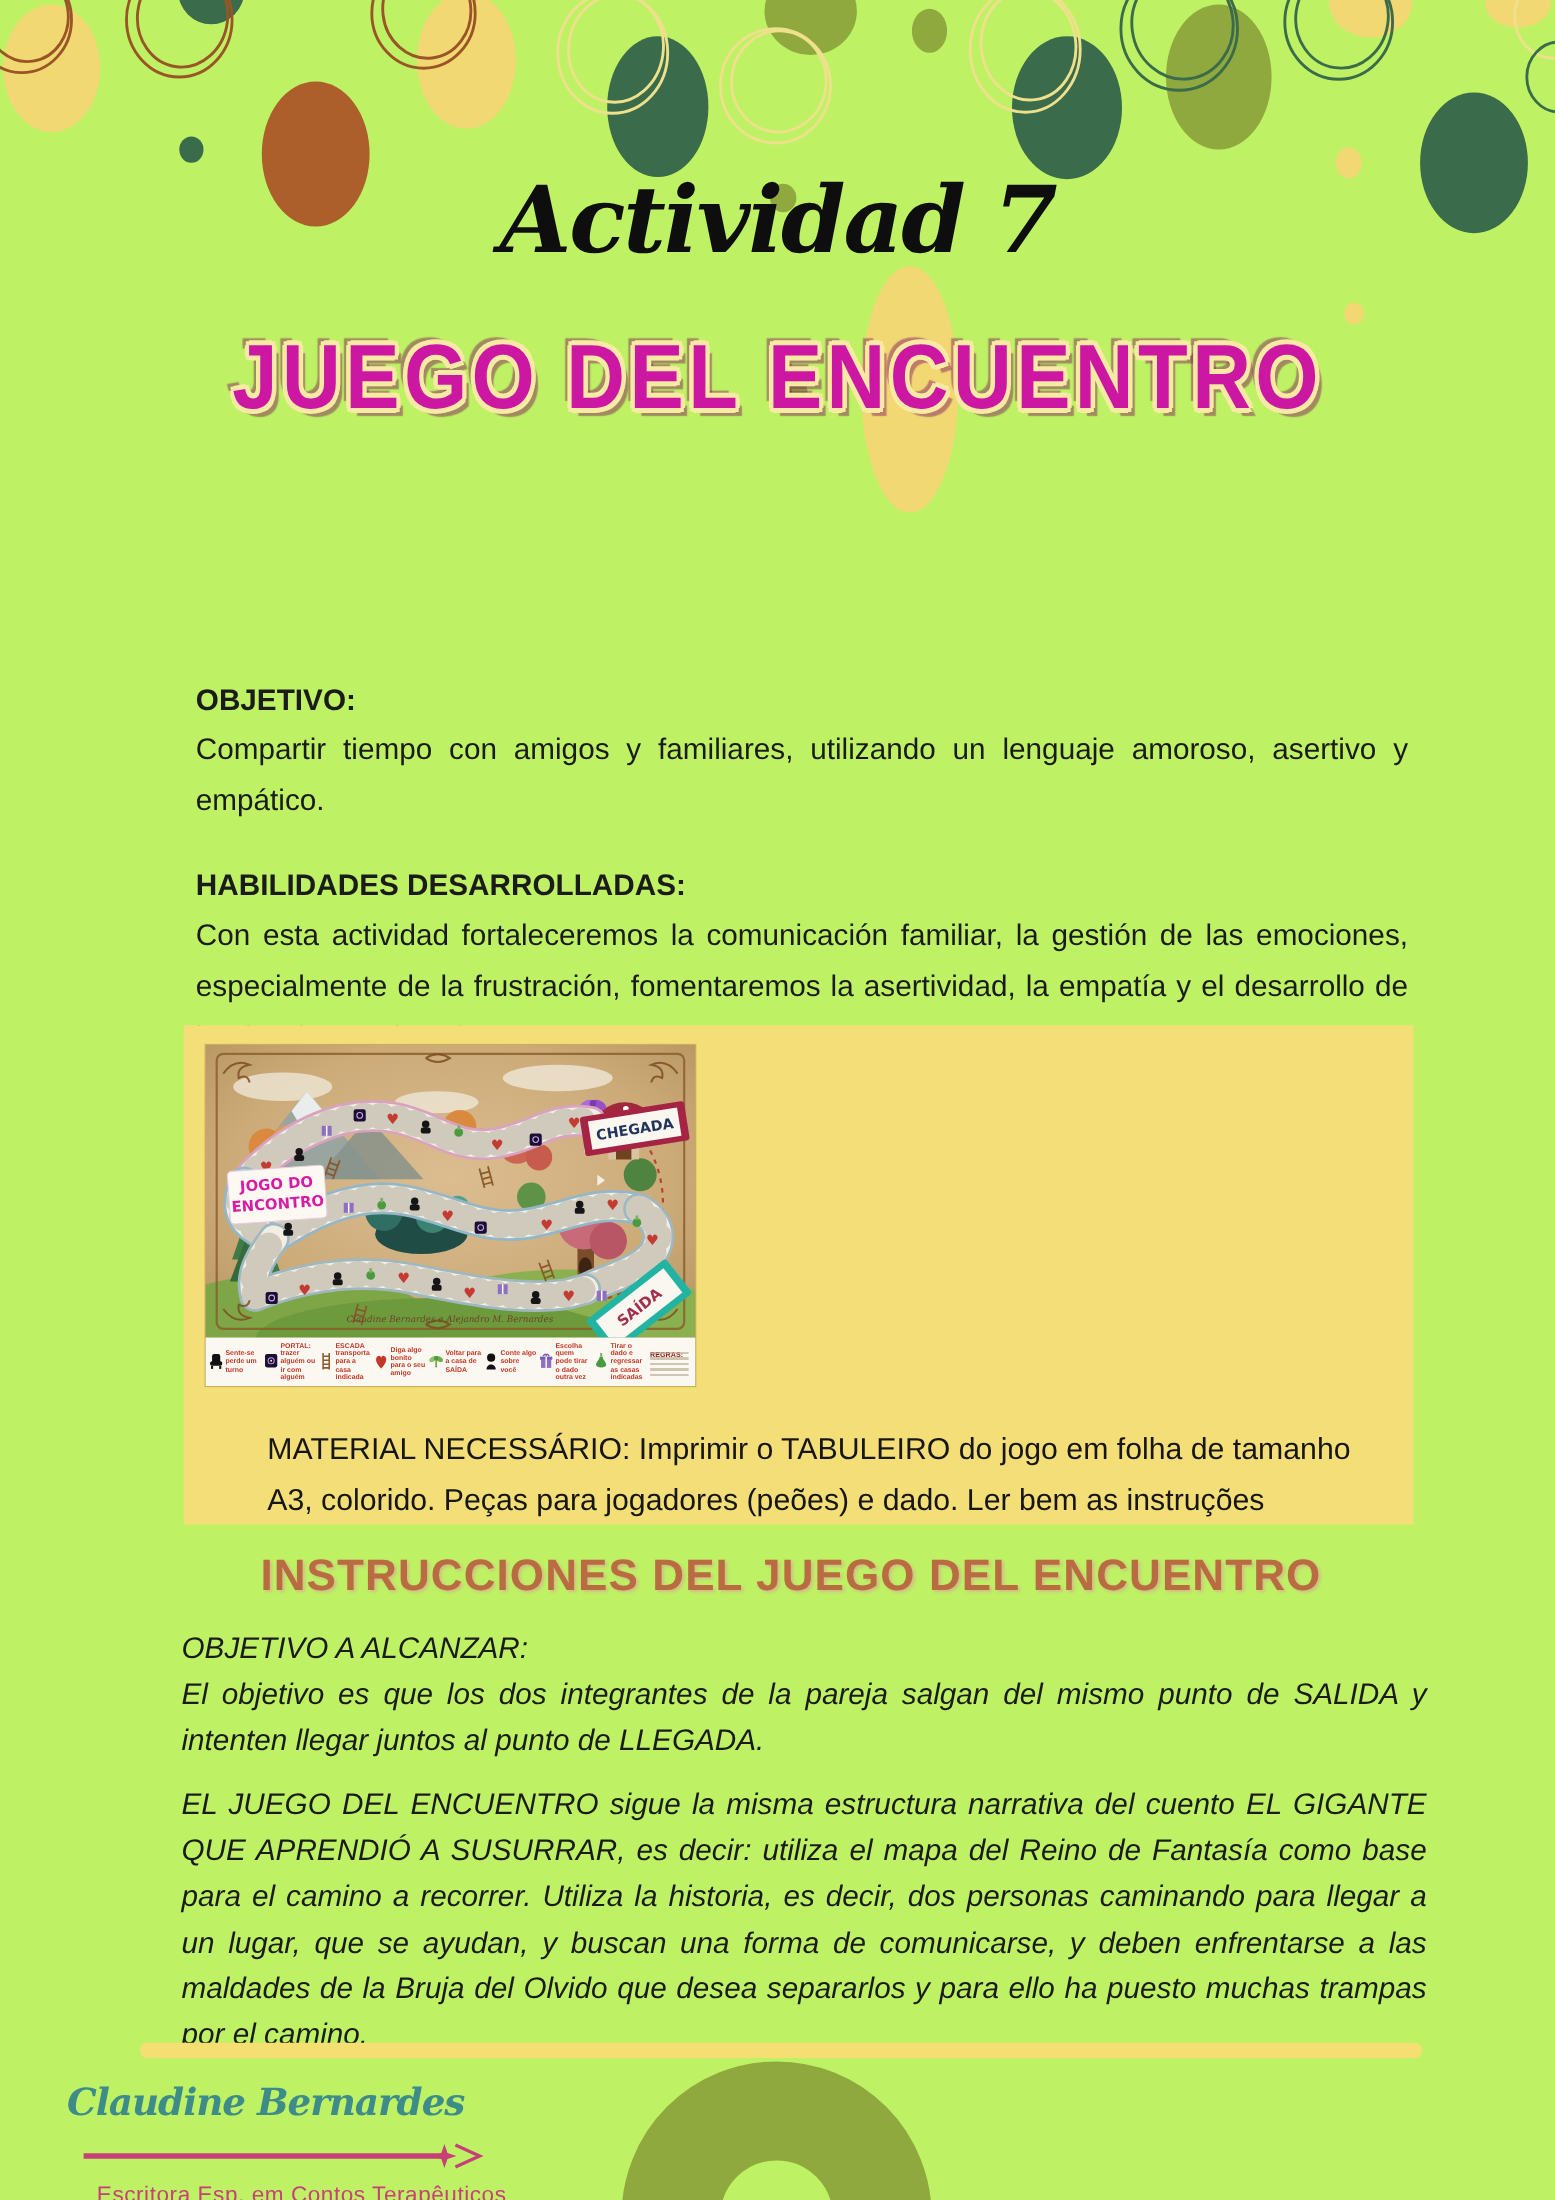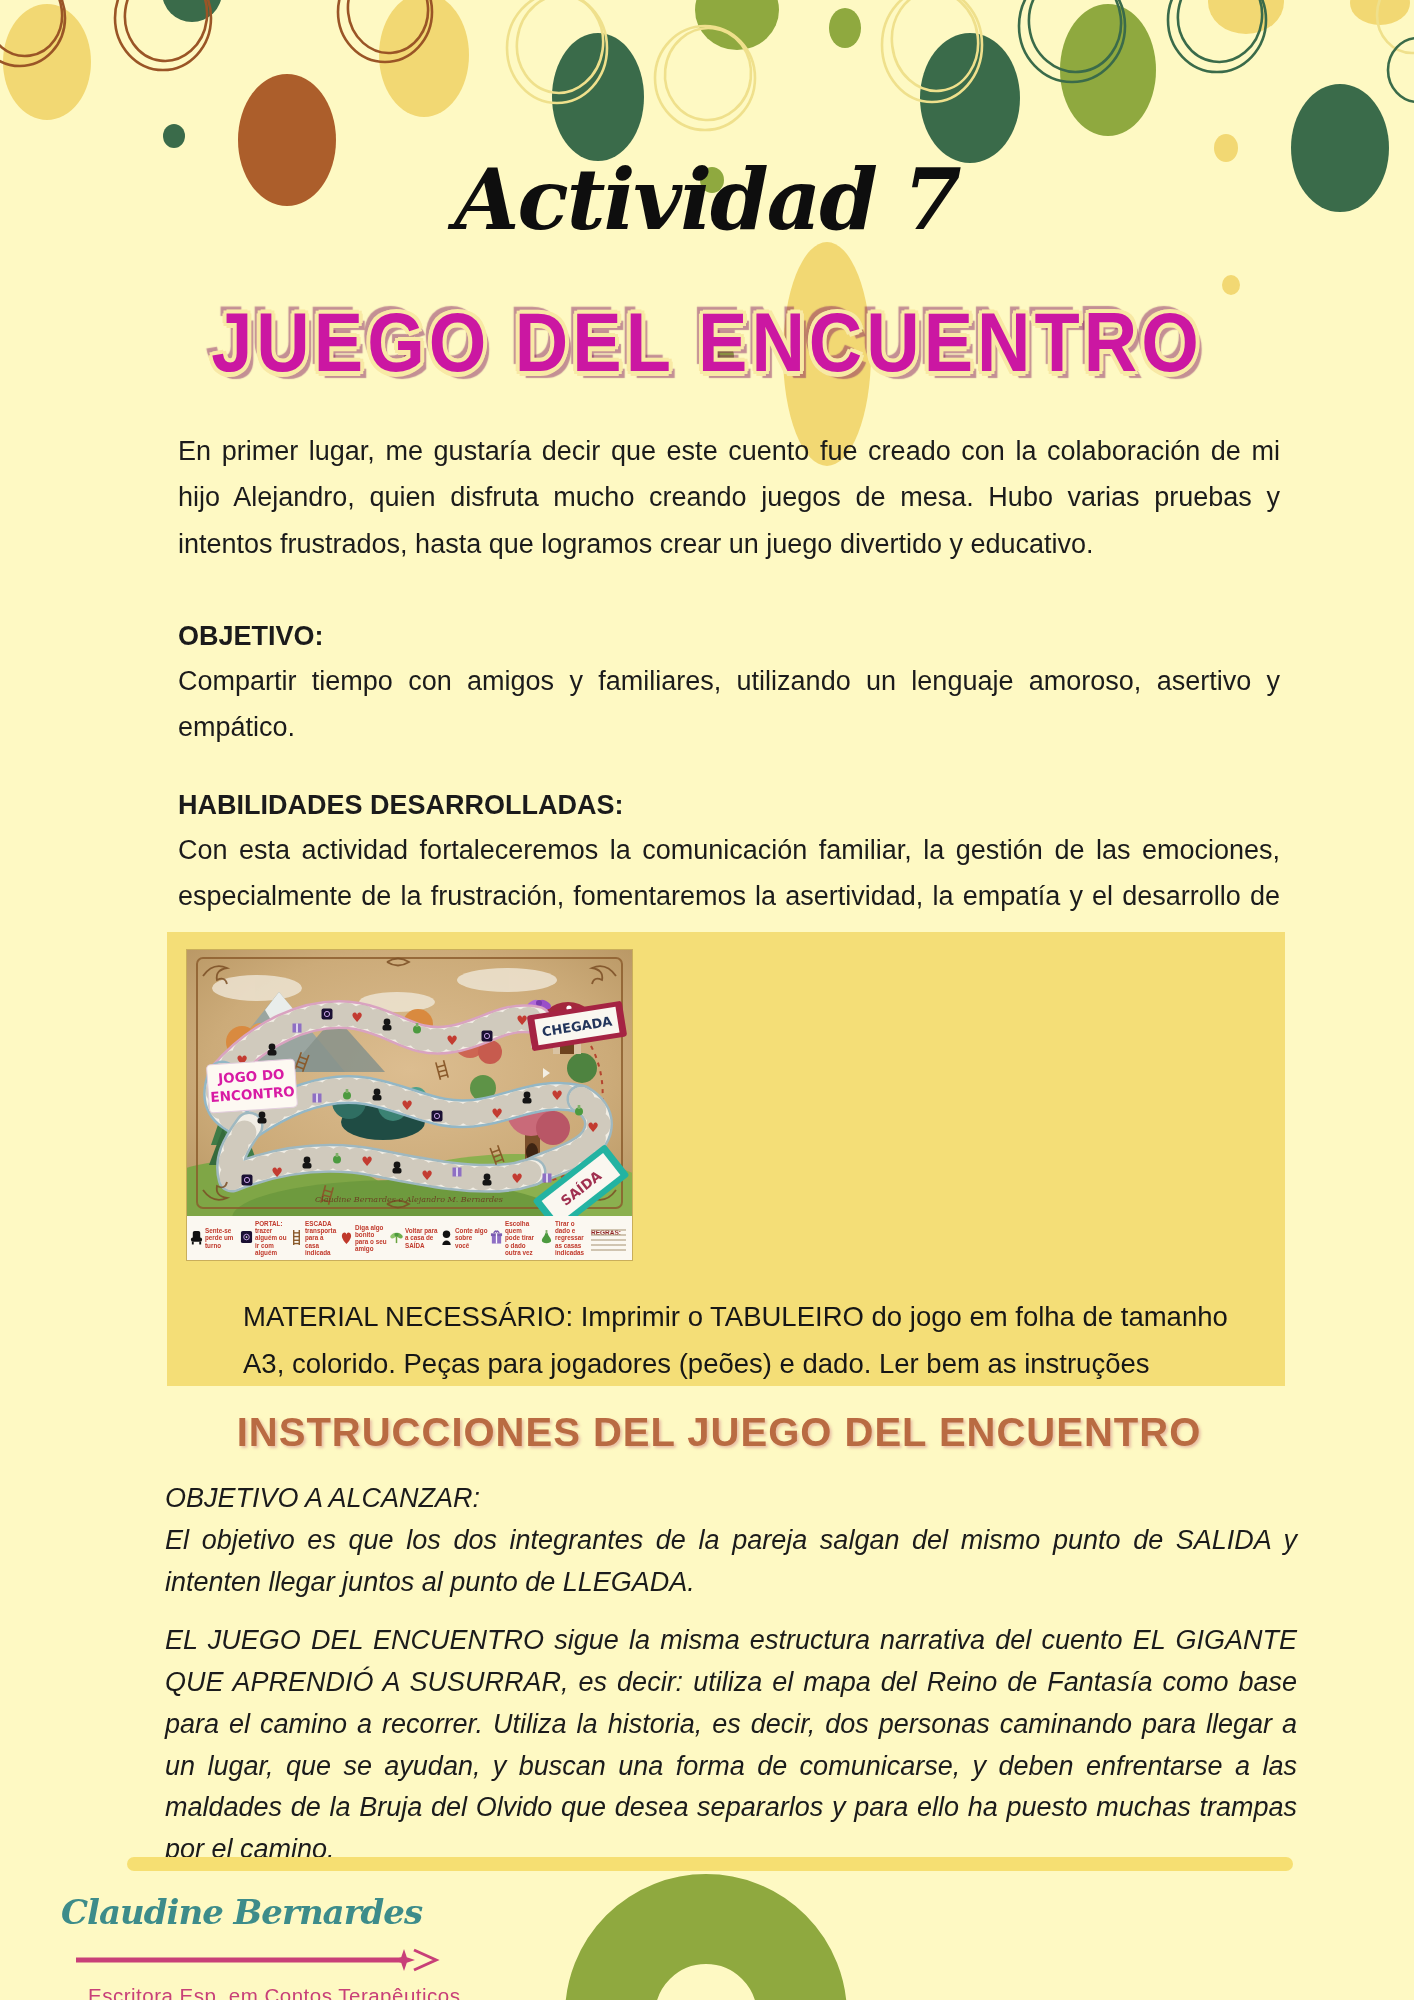--- a/index.html
+++ b/index.html
@@ -1,18 +1,18 @@
 <!DOCTYPE html>
 <html><head>
 <meta charset="utf-8">
 <style>
   html,body{margin:0;padding:0;background:#e8e8e8;}
   .page{
     position:relative;width:1414px;height:2000px;margin:0 auto;
-    background:#fef9c3;overflow:hidden;
+    background:#bef264;overflow:hidden;
     font-family:"Liberation Sans",sans-serif;color:#1b1b1b;
   }
   .abs{position:absolute;}
   
   .script-title{
     width:100%;text-align:center;
     font-family:"DejaVu Serif",serif;font-style:italic;font-weight:bold;
     font-size:84px;color:#0e0e0e;letter-spacing:-2px;
   }
   .main-title{
@@ -132,21 +132,20 @@
       <ellipse cx="1075" cy="22" rx="46" ry="50" transform="rotate(-7 1075 22)"></ellipse>
       <ellipse cx="1217" cy="20" rx="49" ry="52"></ellipse>
       <ellipse cx="1220" cy="16" rx="42" ry="46" transform="rotate(8 1220 16)"></ellipse>
       <ellipse cx="1418" cy="70" rx="30" ry="32"></ellipse>
     </g>
   </svg>
 
   <div class="abs script-title" style="top:150px">Actividad 7</div>
   <div class="abs main-title" style="top:300px">JUEGO DEL ENCUENTRO</div>
 
-  <div class="abs body-block" style="top:428px">En primer lugar, me gustaría decir que este cuento fue creado con la colaboración de mi hijo Alejandro, quien disfruta mucho creando juegos de mesa. Hubo varias pruebas y intentos frustrados, hasta que logramos crear un juego divertido y educativo.</div>
 
   <div class="abs body-block sec-heading" style="top:613px">OBJETIVO:</div>
   <div class="abs body-block" style="top:658px">Compartir tiempo con amigos y familiares, utilizando un lenguaje amoroso, asertivo y empático.</div>
 
   <div class="abs body-block sec-heading" style="top:782px">HABILIDADES DESARROLLADAS:</div>
   <div class="abs body-block" style="top:827px">Con esta actividad fortaleceremos la comunicación familiar, la gestión de las emociones, especialmente de la frustración, fomentaremos la asertividad, la empatía y el desarrollo de las funciones ejecutivas.</div>
 
   <div class="abs hl-box">
 
     <div class="board">

